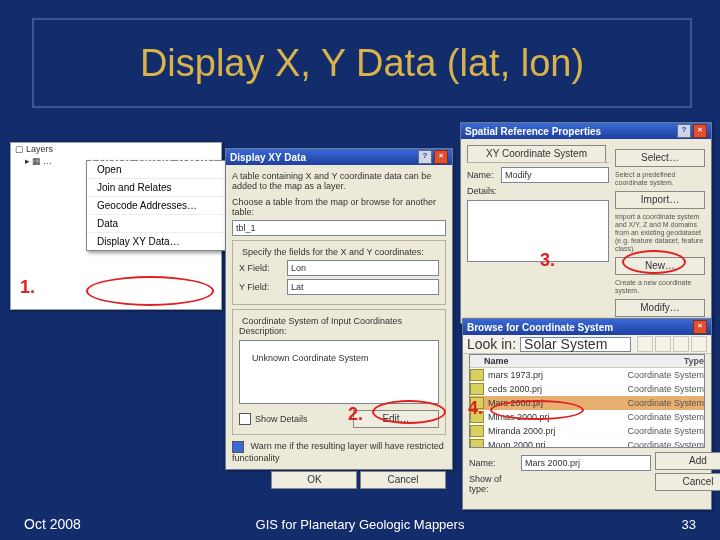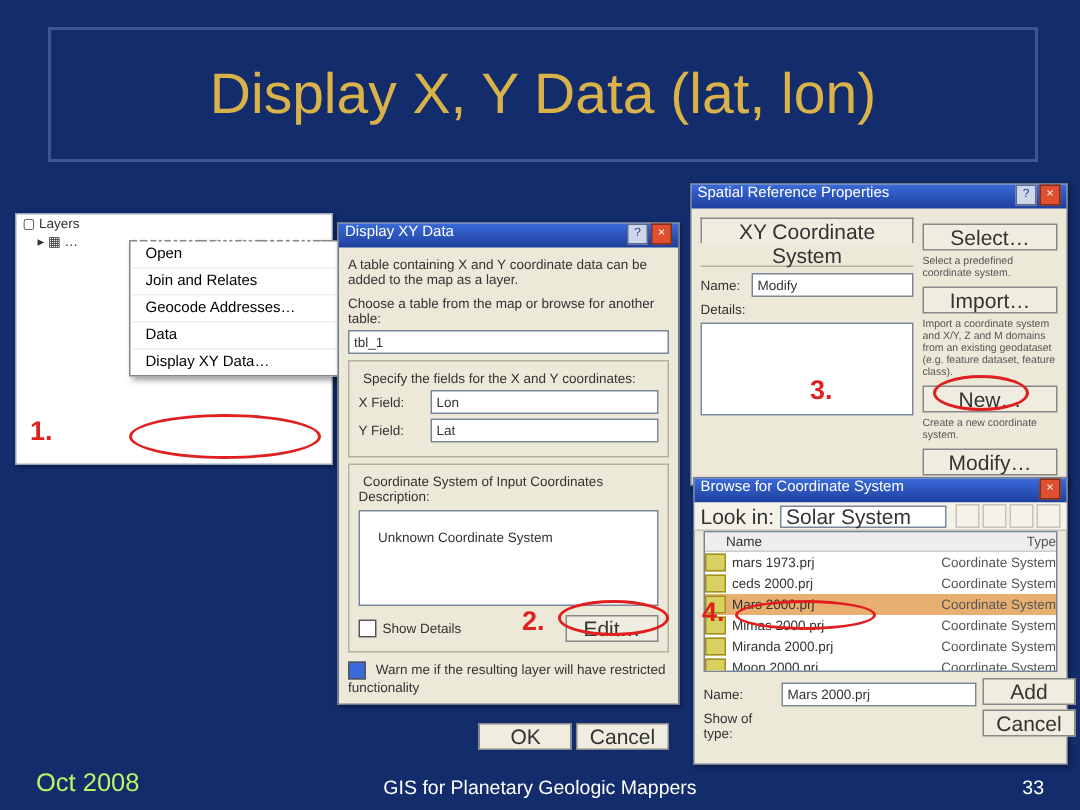--- a/index.html
+++ b/index.html
@@ -3,47 +3,47 @@
 <meta charset="utf-8">
 <style>
 html,body{margin:0;padding:0}
 body{width:720px;height:540px;background:#132c6b;font-family:Arial,Helvetica,sans-serif;position:relative;overflow:hidden}
 
 
 .title-box{position:absolute;left:32px;top:18px;width:656px;height:86px;border:2px solid #3d5590;display:flex;align-items:center;justify-content:center}
 .title-text{color:#d9b34a;font-size:38px;font-weight:400}
 
 
-.foot-date{position:absolute;left:24px;bottom:8px;color:#bef264;font-size:17px}
+.foot-date{position:absolute;left:24px;bottom:8px;color:#ffffff;font-size:14px}
 .foot-center{position:absolute;left:0;right:0;bottom:8px;text-align:center;color:#fff;font-size:13px}
 .foot-page{position:absolute;right:24px;bottom:8px;color:#fff;font-size:13px}
 
 
 .win{position:absolute;background:#ece9d8;border:1px solid #6b7a90;box-shadow:1px 1px 3px rgba(0,0,0,.4);font-size:9px;color:#333}
-.win .tbar{height:16px;background:linear-gradient(#3a6ad9,#1e3f9e);display:flex;align-items:flex-start;padding:0 4px;color:#fff;font-size:10px;font-weight:normal}
+.win .tbar{height:16px;background:linear-gradient(#3a6ad9,#1e3f9e);display:flex;align-items:center;padding:0 4px;color:#fff;font-size:10px;font-weight:bold}
 .win .tbar .sp{flex:1}
 .win .tbar .xbtn{width:12px;height:12px;background:#e05030;border:1px solid #803018;font-size:8px;line-height:10px;text-align:center;color:#fff;margin-left:2px}
 .win .tbar .qbtn{width:12px;height:12px;background:#cfd6e8;border:1px solid #5a6a90;font-size:8px;line-height:10px;text-align:center;color:#1e3f9e;margin-left:2px}
 .win .body{padding:6px}
 
 
 .tree{left:10px;top:142px;width:210px;height:166px;background:#fff;border:1px solid #9aa4b8}
 .tree .line{padding:1px 4px;white-space:nowrap;overflow:hidden}
 .menu{position:absolute;left:86px;top:160px;width:150px;background:#fff;border:1px solid #888;font-size:10px;box-shadow:2px 2px 4px rgba(0,0,0,.4)}
 .menu .mi{padding:3px 10px;border-bottom:1px solid #eee;white-space:nowrap}
 .menu .mi:last-child{border-bottom:none}
 
 
 .fld{display:flex;align-items:center;margin:3px 0}
 .fld label{width:48px}
 .fld .inp{flex:1;height:14px;background:#fff;border:1px solid #7a8698;padding:0 3px;line-height:14px}
 .grp{border:1px solid #b5b0a0;padding:6px;margin-top:4px}
 .grp .lgnd{font-size:9px;margin-top:-12px;background:#ece9d8;display:inline-block;padding:0 3px}
 .ta{height:38px;background:#fff;border:1px solid #7a8698;margin-top:4px}
-.btn{display:inline-block;min-width:48px;height:16px;background:#efece0;border:1px solid #888;font-size:14px;line-height:16px;text-align:center;padding:0 6px}
+.btn{display:inline-block;min-width:48px;height:16px;background:#efece0;border:1px solid #888;font-size:10px;line-height:16px;text-align:center;padding:0 18px}
 .chk{display:inline-block;width:10px;height:10px;border:1px solid #555;background:#fff;margin-right:4px;vertical-align:middle}
 
 
 .anno{position:absolute;color:#fff;font-size:18px}
 .ov{position:absolute;border:2px solid #e02020;border-radius:50%}
 .num{position:absolute;color:#e02020;font-size:18px;font-weight:bold}
 
 
 .listrow{display:flex;align-items:center;padding:1px 0;font-size:9px}
 .listrow .ic{width:12px;height:10px;background:#d8d060;border:1px solid #a09020;margin-right:4px}
@@ -108,21 +108,21 @@
         <span class="chk"></span>
         <span>Show Details</span>
         <span style="flex:1"></span>
         <span class="btn">Edit…</span>
       </div>
     </div>
     <div style="margin-top:6px">
       <span class="chk" style="background:#3a6ad9"></span>
       <span>Warn me if the resulting layer will have restricted functionality</span>
     </div>
-    <div style="text-align:right;margin-top:19px">
+    <div style="text-align:right;margin-top:8px">
       <span class="btn">OK</span>
       <span class="btn">Cancel</span>
     </div>
   </div>
 </div>
 
 <div class="win" style="left:460px;top:122px;width:250px;height:200px">
   <div class="tbar">
     <span>Spatial Reference Properties</span>
     <span class="sp"></span>
@@ -161,21 +161,21 @@
   <div class="toolbar">
     <span>Look in:</span>
     <div class="drop">Solar System</div>
     <div class="tico"></div>
     <div class="tico"></div>
     <div class="tico"></div>
     <div class="tico"></div>
   </div>
   <div class="body" style="padding:0 6px">
     <div style="background:#fff;border:1px solid #7a8698;height:92px;overflow:hidden">
-      <div class="listrow" style="background:#eee;border-bottom:1px solid #ccc;font-weight:normal">
+      <div class="listrow" style="background:#eee;border-bottom:1px solid #ccc;font-weight:bold">
         <span style="width:14px"></span>
         <span class="nm">Name</span>
         <span class="ty">Type</span>
       </div>
       <div id="browse-list">
           <div class="listrow">
             <span class="ic"></span>
             <span class="nm">mars 1973.prj</span>
             <span class="ty">Coordinate System</span>
           </div>

